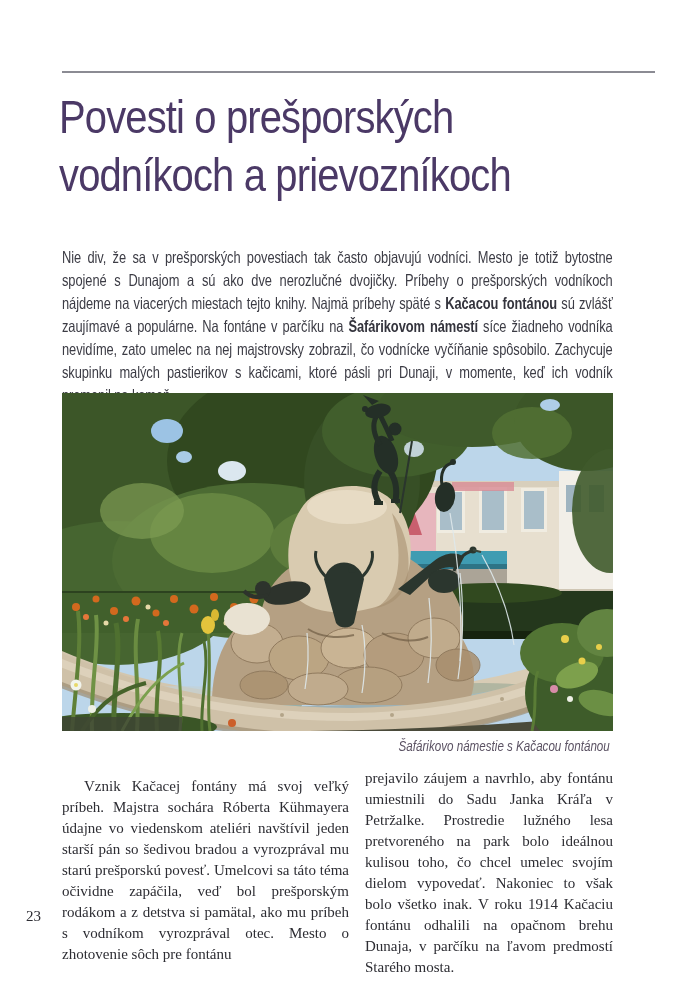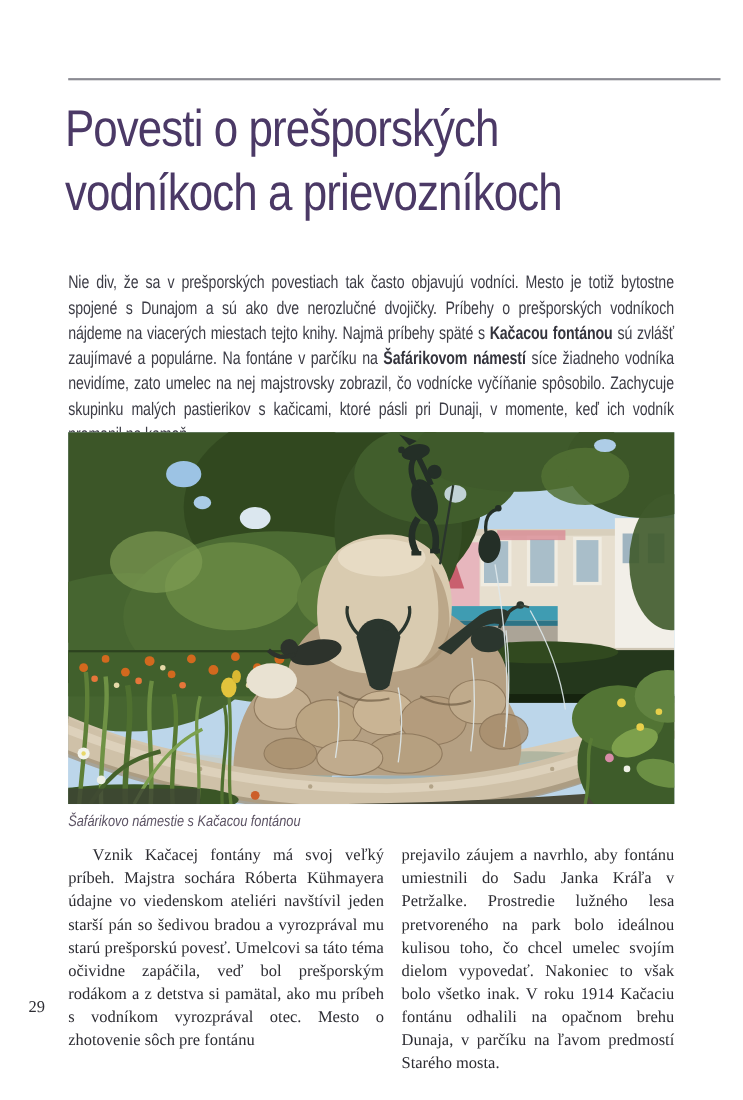--- a/index.html
+++ b/index.html
@@ -18,34 +18,34 @@
   .title .tl { display:block; white-space:nowrap; }
 
   .intro {
     position:absolute; left:62px; top:246px; width:706px;
     transform:scaleX(0.78); transform-origin:left top;
     font-size:16.5px; line-height:23px; color:#3c3c45; text-align:justify;
     letter-spacing:-0.1px;
   }
   .intro b { font-weight:700; color:#34343d; }
 
-  figure.photo { position:absolute; left:62px; top:393px; width:551px; }
+  figure.photo { position:absolute; left:62px; top:393px; width:551px;text-align:right; }
   figure.photo svg { display:block; width:551px; height:338px; background:#bcd6ea; }
   figcaption {
     margin-top:7px; width:660px;
     transform:scaleX(0.83); transform-origin:left top;
     font-style:italic; font-size:14px; color:#5b5263; letter-spacing:0;
   }
 
   .columns { position:absolute; left:62px; top:768px; width:551px; display:flex; gap:16px; }
   .col {
     font-family:"Liberation Serif", serif; font-size:15px; line-height:21px;
     text-align:justify; color:#2d2d33;
   }
-  .col-left { width:287px; text-indent:22px; }
+  .col-left { width:287px; text-indent:22px;margin-top:8px; }
   .col-right { width:248px; }
 
   .page-number {
     position:absolute; left:26px; top:908px;
     font-family:"Liberation Serif", serif; font-size:15px; color:#2d2d33;
   }
 </style>
 </head>
 <body>
 
@@ -284,15 +284,15 @@
       <rect x="0" y="324" width="120" height="14" fill="#3f4534" opacity="0.8"></rect>
     </svg>
     <figcaption>Šafárikovo námestie s Kačacou fontánou</figcaption>
   </figure>
 
   <div class="columns">
     <p class="col col-left">Vznik Kačacej fontány má svoj veľký príbeh. Majstra sochára Róberta Kühmayera údajne vo viedenskom ateliéri navštívil jeden starší pán so šedivou bradou a vyrozprával mu starú prešporskú povesť. Umelcovi sa táto téma očividne zapáčila, veď bol prešporským rodákom a z detstva si pamätal, ako mu príbeh s vodníkom vyrozprával otec. Mesto o zhotovenie sôch pre fontánu</p>
     <p class="col col-right">prejavilo záujem a navrhlo, aby fontánu umiestnili do Sadu Janka Kráľa v Petržalke. Prostredie lužného lesa pretvoreného na park bolo ideálnou kulisou toho, čo chcel umelec svojím dielom vypovedať. Nakoniec to však bolo všetko inak. V roku 1914 Kačaciu fontánu odhalili na opačnom brehu Dunaja, v parčíku na ľavom predmostí Starého mosta.</p>
   </div>
 
-  <div class="page-number">29</div>
+  <div class="page-number">23</div>
 
 </div>
 
 </body></html>

